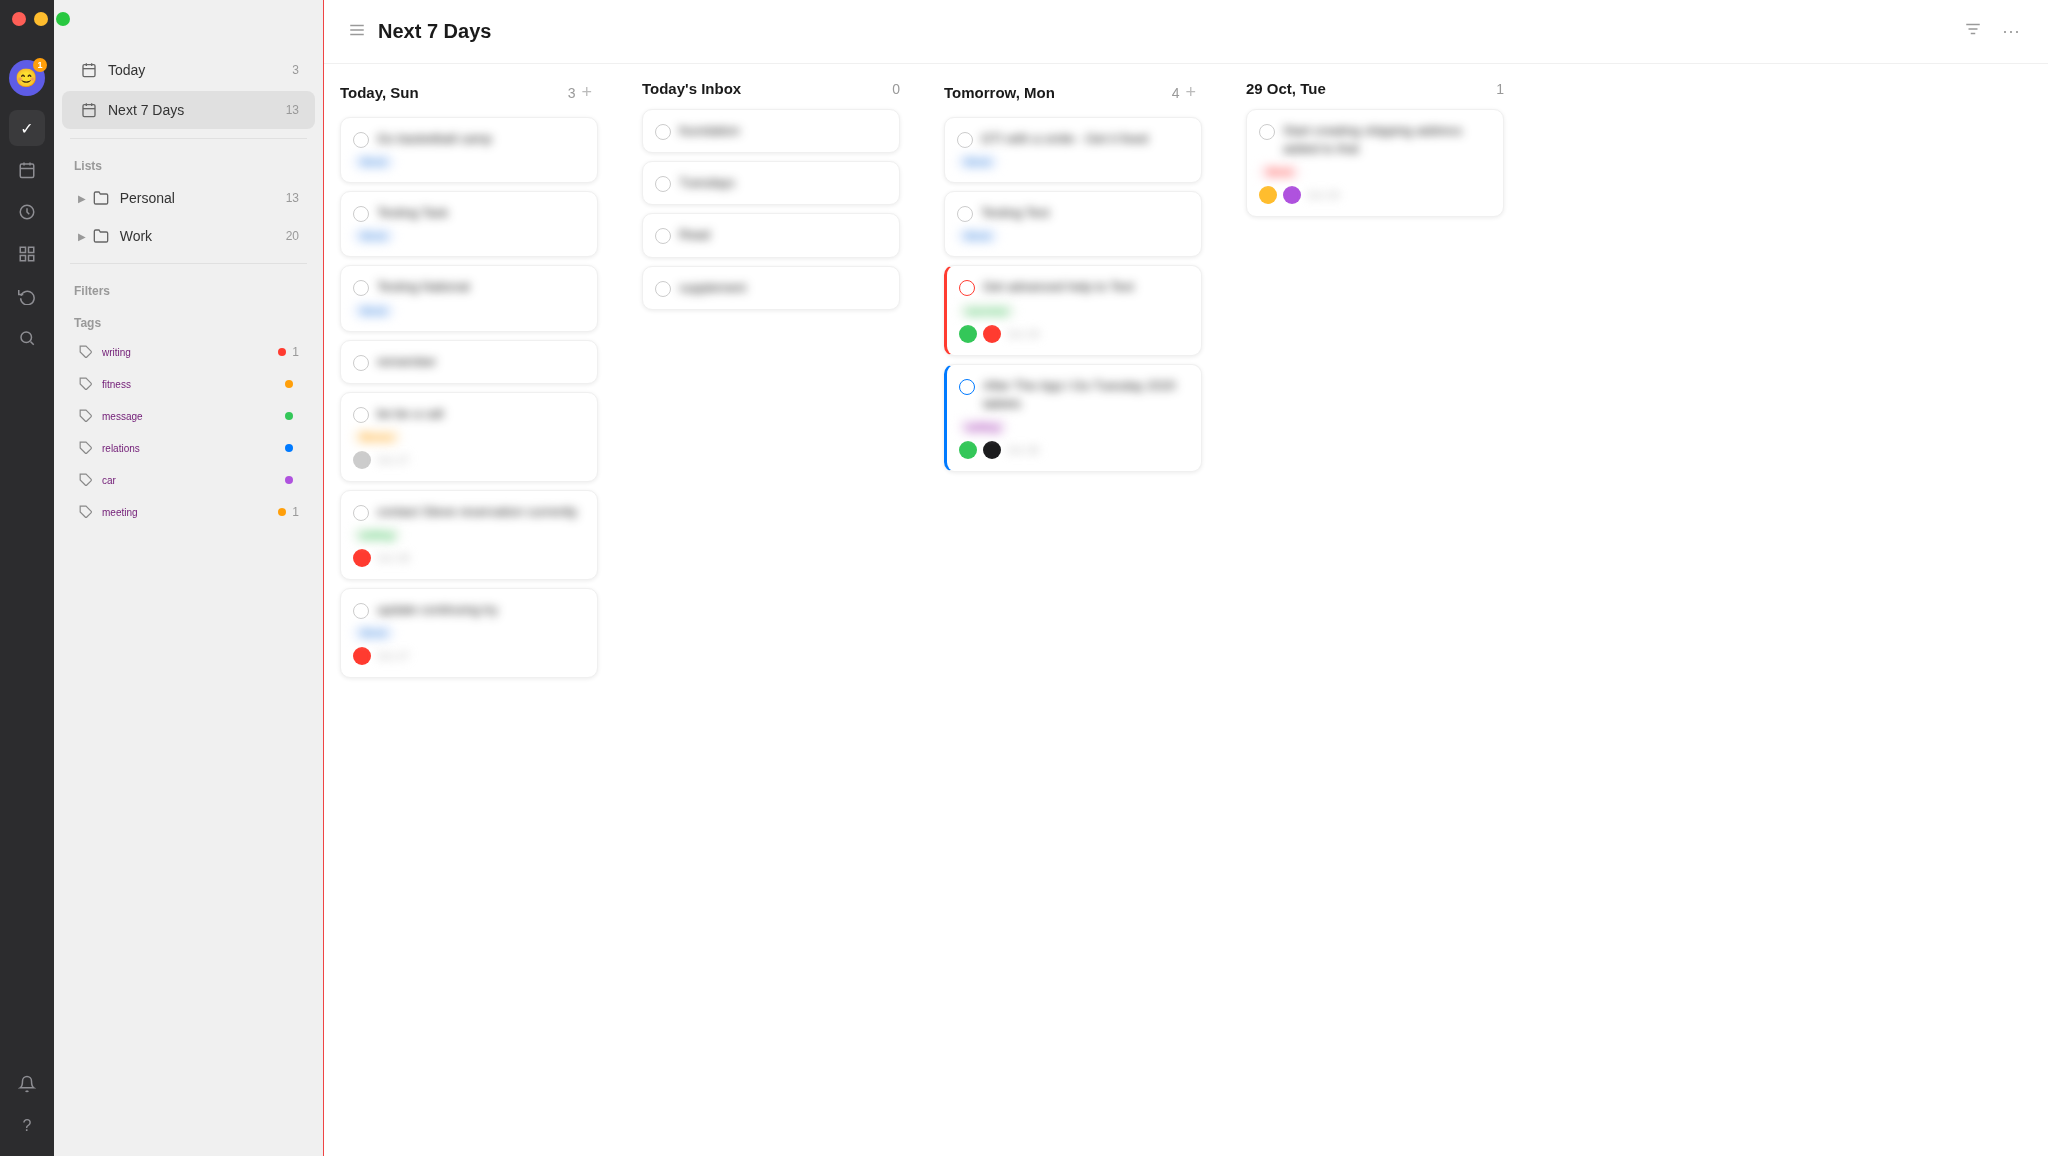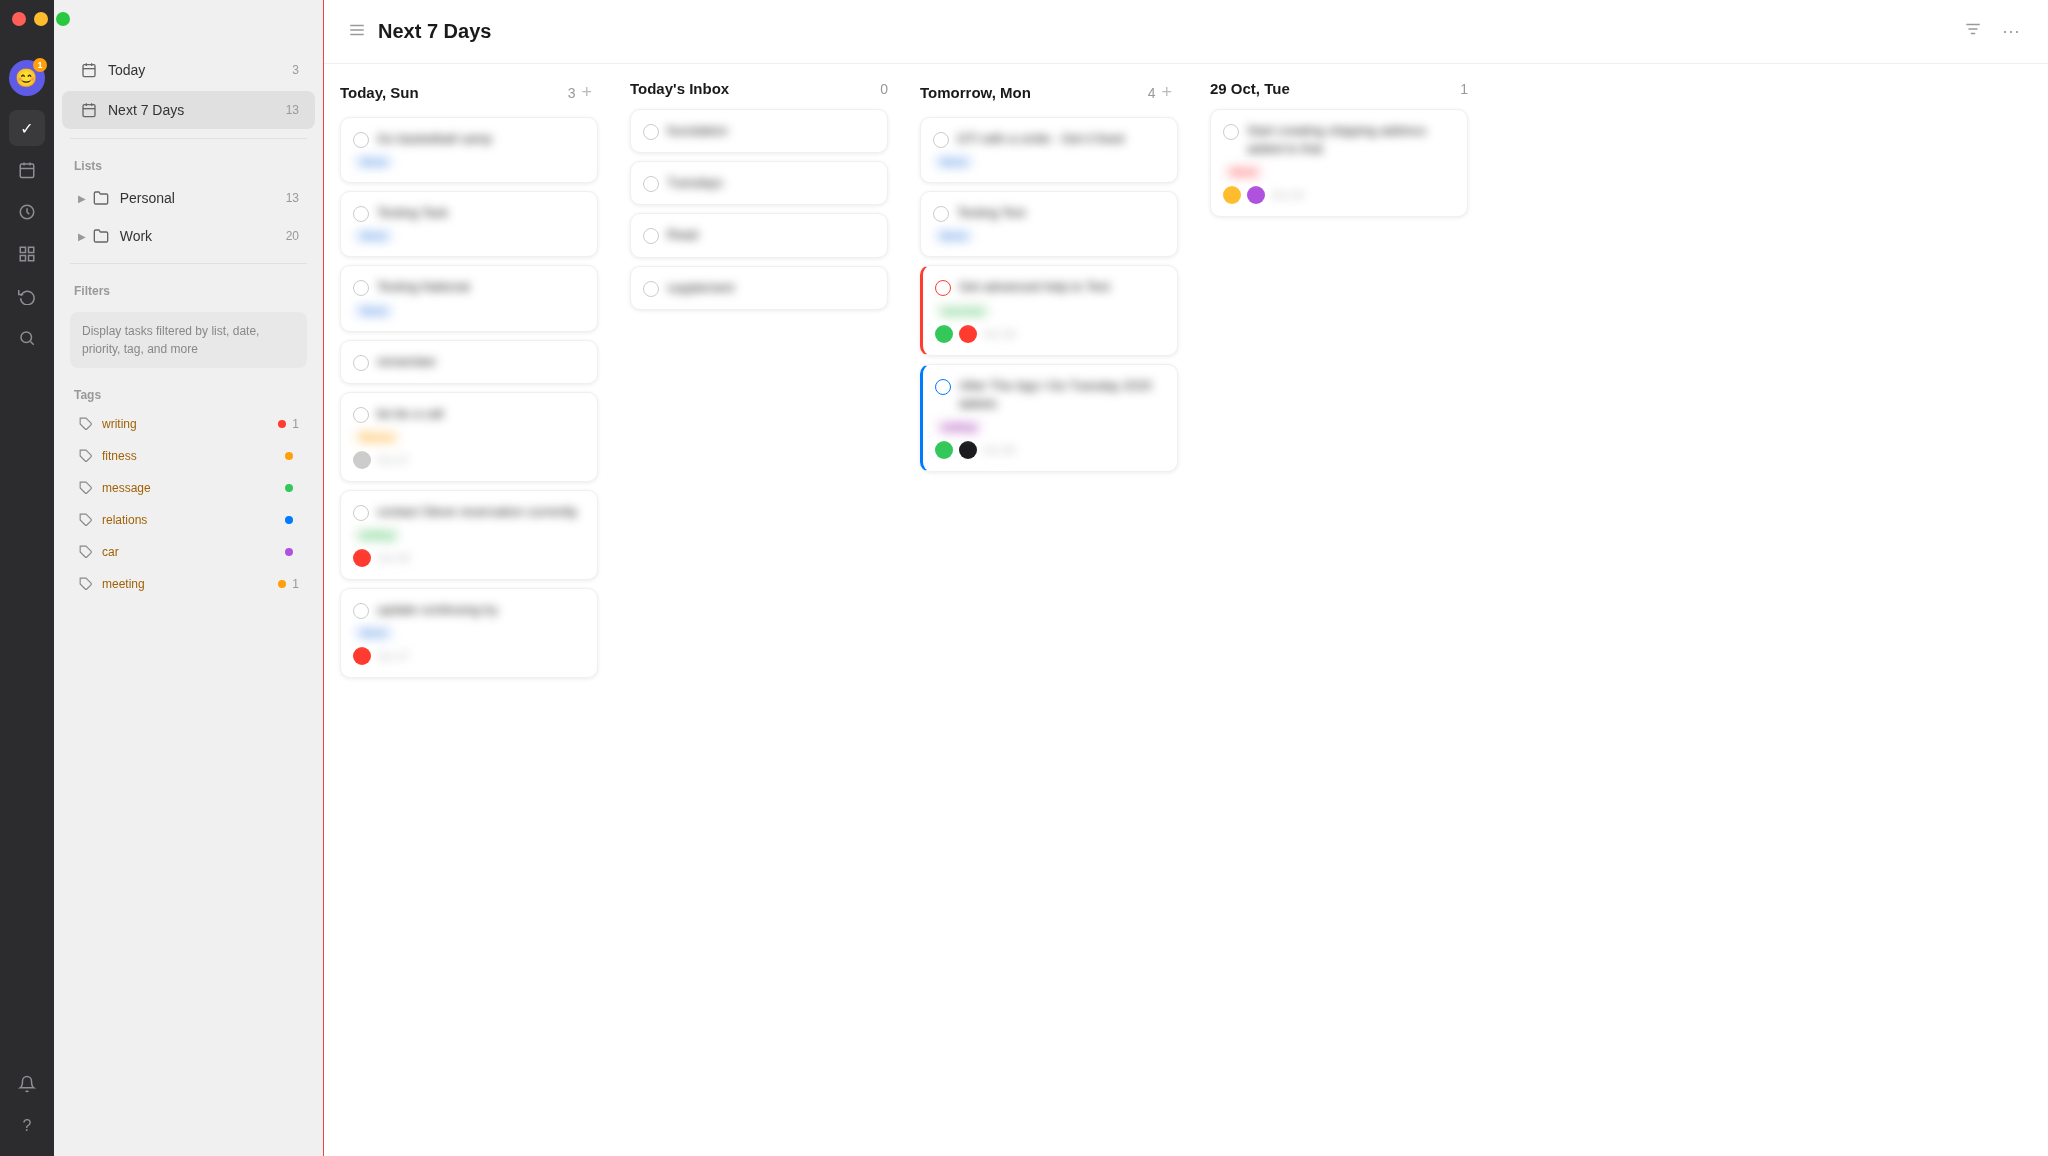--- a/index.html
+++ b/index.html
@@ -34,34 +34,34 @@
     .list-item { display: flex; align-items: center; padding: 7px 16px; cursor: pointer; border-radius: 8px; margin: 1px 8px; }
     .list-item-icon { width: 22px; height: 22px; margin-right: 8px; display: flex; align-items: center; justify-content: center; color: #666; font-size: 13px; flex-shrink: 0; }
     .list-item-label { flex: 1; font-size: 14px; color: #333; }
     .list-item-count { font-size: 12px; color: #999; }
     .list-item-arrow { font-size: 10px; color: #999; margin-right: 4px; }
 
     .filters-box { margin: 8px 16px; background: #e8e8e8; border-radius: 8px; padding: 10px 12px; font-size: 12px; color: #888; line-height: 1.5; }
 
     .tag-item { display: flex; align-items: center; padding: 7px 16px; cursor: pointer; border-radius: 8px; margin: 1px 8px; }
     .tag-icon { width: 16px; height: 16px; margin-right: 8px; color: #888; font-size: 12px; display: flex; align-items: center; justify-content: center; flex-shrink: 0; }
-    .tag-label { flex: 1; font-size: 12px; color: #a16207; }
+    .tag-label { flex: 1; font-size: 10px; color: #701a75; }
     .tag-dot { width: 8px; height: 8px; border-radius: 50%; margin-right: 6px; flex-shrink: 0; }
     .tag-count { font-size: 12px; color: #999; }
 
     
     .main { flex: 1; display: flex; flex-direction: column; overflow: hidden; background: #fff; }
 
     .main-header { display: flex; align-items: center; padding: 16px 24px; border-bottom: 1px solid #f0f0f0; flex-shrink: 0; }
     .main-header-menu { color: #999; font-size: 16px; margin-right: 12px; cursor: pointer; }
     .main-header-title { font-size: 20px; font-weight: 600; color: #1a1a1a; flex: 1; }
     .main-header-actions { display: flex; gap: 12px; align-items: center; }
     .header-action-btn { color: #999; font-size: 18px; cursor: pointer; padding: 4px; }
 
-    .kanban-container { flex: 1; display: flex; gap: 0; overflow-x: auto; padding: 16px 0; }
+    .kanban-container { flex: 1; display: flex; gap: 12px; overflow-x: auto; padding: 16px 0; }
 
     .kanban-col { min-width: 290px; max-width: 290px; display: flex; flex-direction: column; padding: 0 16px; }
     .kanban-col-header { display: flex; align-items: center; margin-bottom: 12px; }
     .kanban-col-title { font-size: 15px; font-weight: 600; color: #1a1a1a; flex: 1; }
     .kanban-col-count { font-size: 14px; color: #999; margin-left: 4px; font-weight: normal; }
     .kanban-col-add { color: #bbb; font-size: 18px; cursor: pointer; padding: 2px 6px; }
 
     .task-card { background: #fff; border-radius: 10px; padding: 12px; margin-bottom: 8px; box-shadow: 0 1px 4px rgba(0,0,0,0.08); cursor: pointer; border: 1px solid #f0f0f0; }
     .task-card-row { display: flex; align-items: flex-start; gap: 8px; }
     .task-checkbox { width: 16px; height: 16px; border: 1.5px solid #ccc; border-radius: 50%; flex-shrink: 0; margin-top: 2px; }
@@ -181,21 +181,20 @@
           <path d="M22 19a2 2 0 0 1-2 2H4a2 2 0 0 1-2-2V5a2 2 0 0 1 2-2h5l2 3h9a2 2 0 0 1 2 2z"></path>
         </svg>
     </div>
     <span class="list-item-label">Work</span>
     <span class="list-item-count">20</span>
   </div>
 
   <div class="sidebar-divider"></div>
 
   <div class="sidebar-label">Filters</div>
-  <div class="filters-box">Display tasks filtered by list, date, priority, tag, and more</div>
 
   <div class="sidebar-label">Tags</div>
 
   <div class="tag-item">
     <div class="tag-icon">
       <svg width="14" height="14" viewBox="0 0 24 24" fill="none" stroke="currentColor" stroke-width="2">
           <path d="M20.59 13.41l-7.17 7.17a2 2 0 0 1-2.83 0L2 12V2h10l8.59 8.59a2 2 0 0 1 0 2.82z"></path>
           <line x1="7" y1="7" x2="7.01" y2="7"></line>
         </svg>
     </div>

